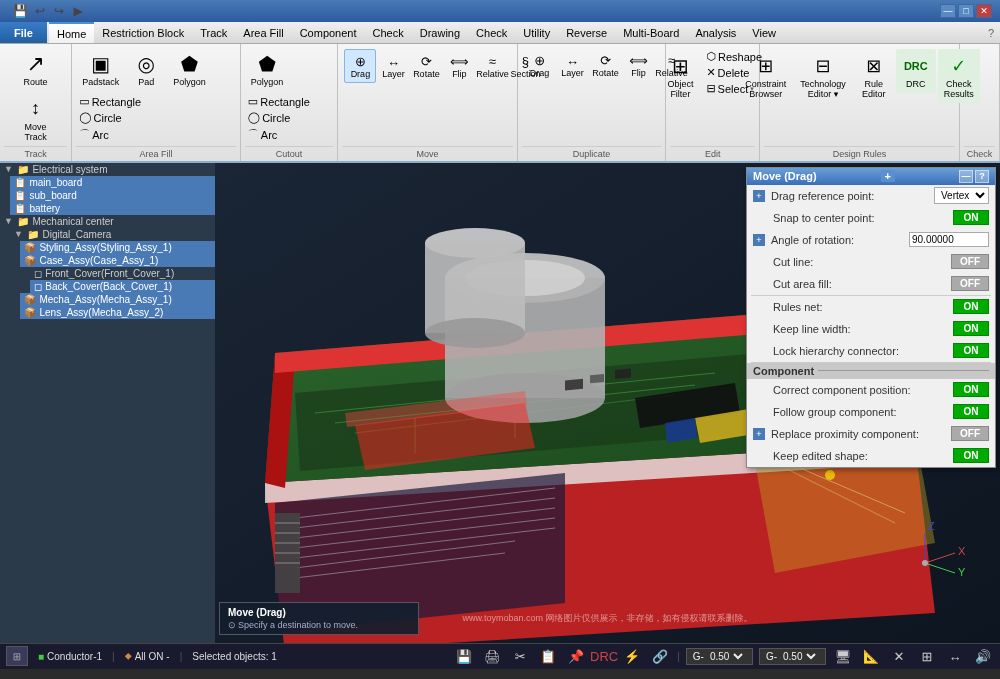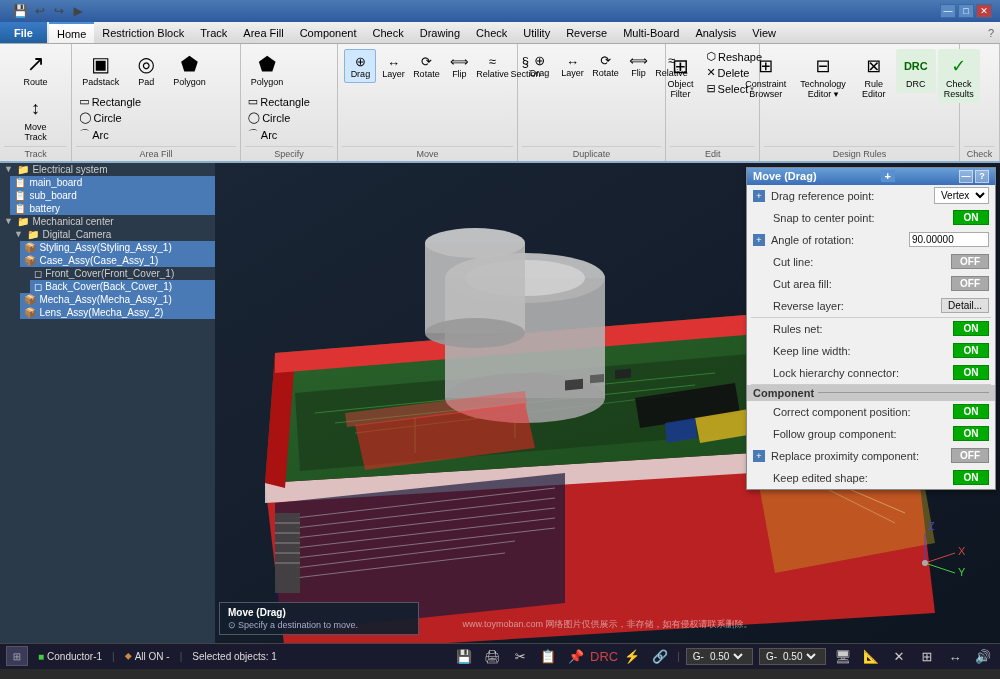--- a/index.html
+++ b/index.html
@@ -309,21 +309,21 @@
       font-size: 9px;
       padding: 1px 4px;
       border: 1px solid #cc8800;
       border-radius: 2px;
       pointer-events: none;
     }
 
     
     #watermark {
       position: absolute;
-      bottom: 12px;
+      bottom: 18px;
       left: 50%;
       transform: translateX(-50%);
       color: rgba(255,255,255,0.5);
       font-size: 9px;
       white-space: nowrap;
       pointer-events: none;
     }
 
     
     #quick-access {
@@ -460,21 +460,21 @@
       <div class="ribbon-btn-large">
         <div class="ribbon-btn-icon">⬟</div>
         <div class="ribbon-btn-label">Polygon</div>
       </div>
       <div style="display:flex;flex-direction:column;gap:1px;">
         <div class="ribbon-small-btn"><span>▭</span> Rectangle</div>
         <div class="ribbon-small-btn"><span>◯</span> Circle</div>
         <div class="ribbon-small-btn"><span>⌒</span> Arc</div>
       </div>
     </div>
-    <div class="ribbon-group-label">Specify</div>
+    <div class="ribbon-group-label">Cutout</div>
   </div>
 
   <div class="ribbon-group" style="min-width:130px;">
     <div style="display:flex;flex-direction:column;width:100%;flex:1;">
       <div class="sub-row" style="padding:2px 2px 1px;">
         <div class="ribbon-btn" style="background:#d0e8ff; border:1px solid #8ab4e0;">
           <div class="ribbon-btn-icon small">⊕</div>
           <div class="ribbon-btn-label">Drag</div>
         </div>
         <div class="ribbon-btn">
@@ -778,25 +778,20 @@
         <div class="panel-row-label">Cut line:</div>
         <div class="off-btn">OFF</div>
       </div>
 
       <div class="panel-row">
         <div style="width:16px;"></div>
         <div class="panel-row-label">Cut area fill:</div>
         <div class="off-btn">OFF</div>
       </div>
 
-      <div class="panel-row">
-        <div style="width:16px;"></div>
-        <div class="panel-row-label">Reverse layer:</div>
-        <button class="panel-detail-btn">Detail...</button>
-      </div>
 
       <div class="panel-divider"></div>
 
 
       <div class="panel-row">
         <div style="width:16px;"></div>
         <div class="panel-row-label">Rules net:</div>
         <div class="on-btn">ON</div>
       </div>
 

